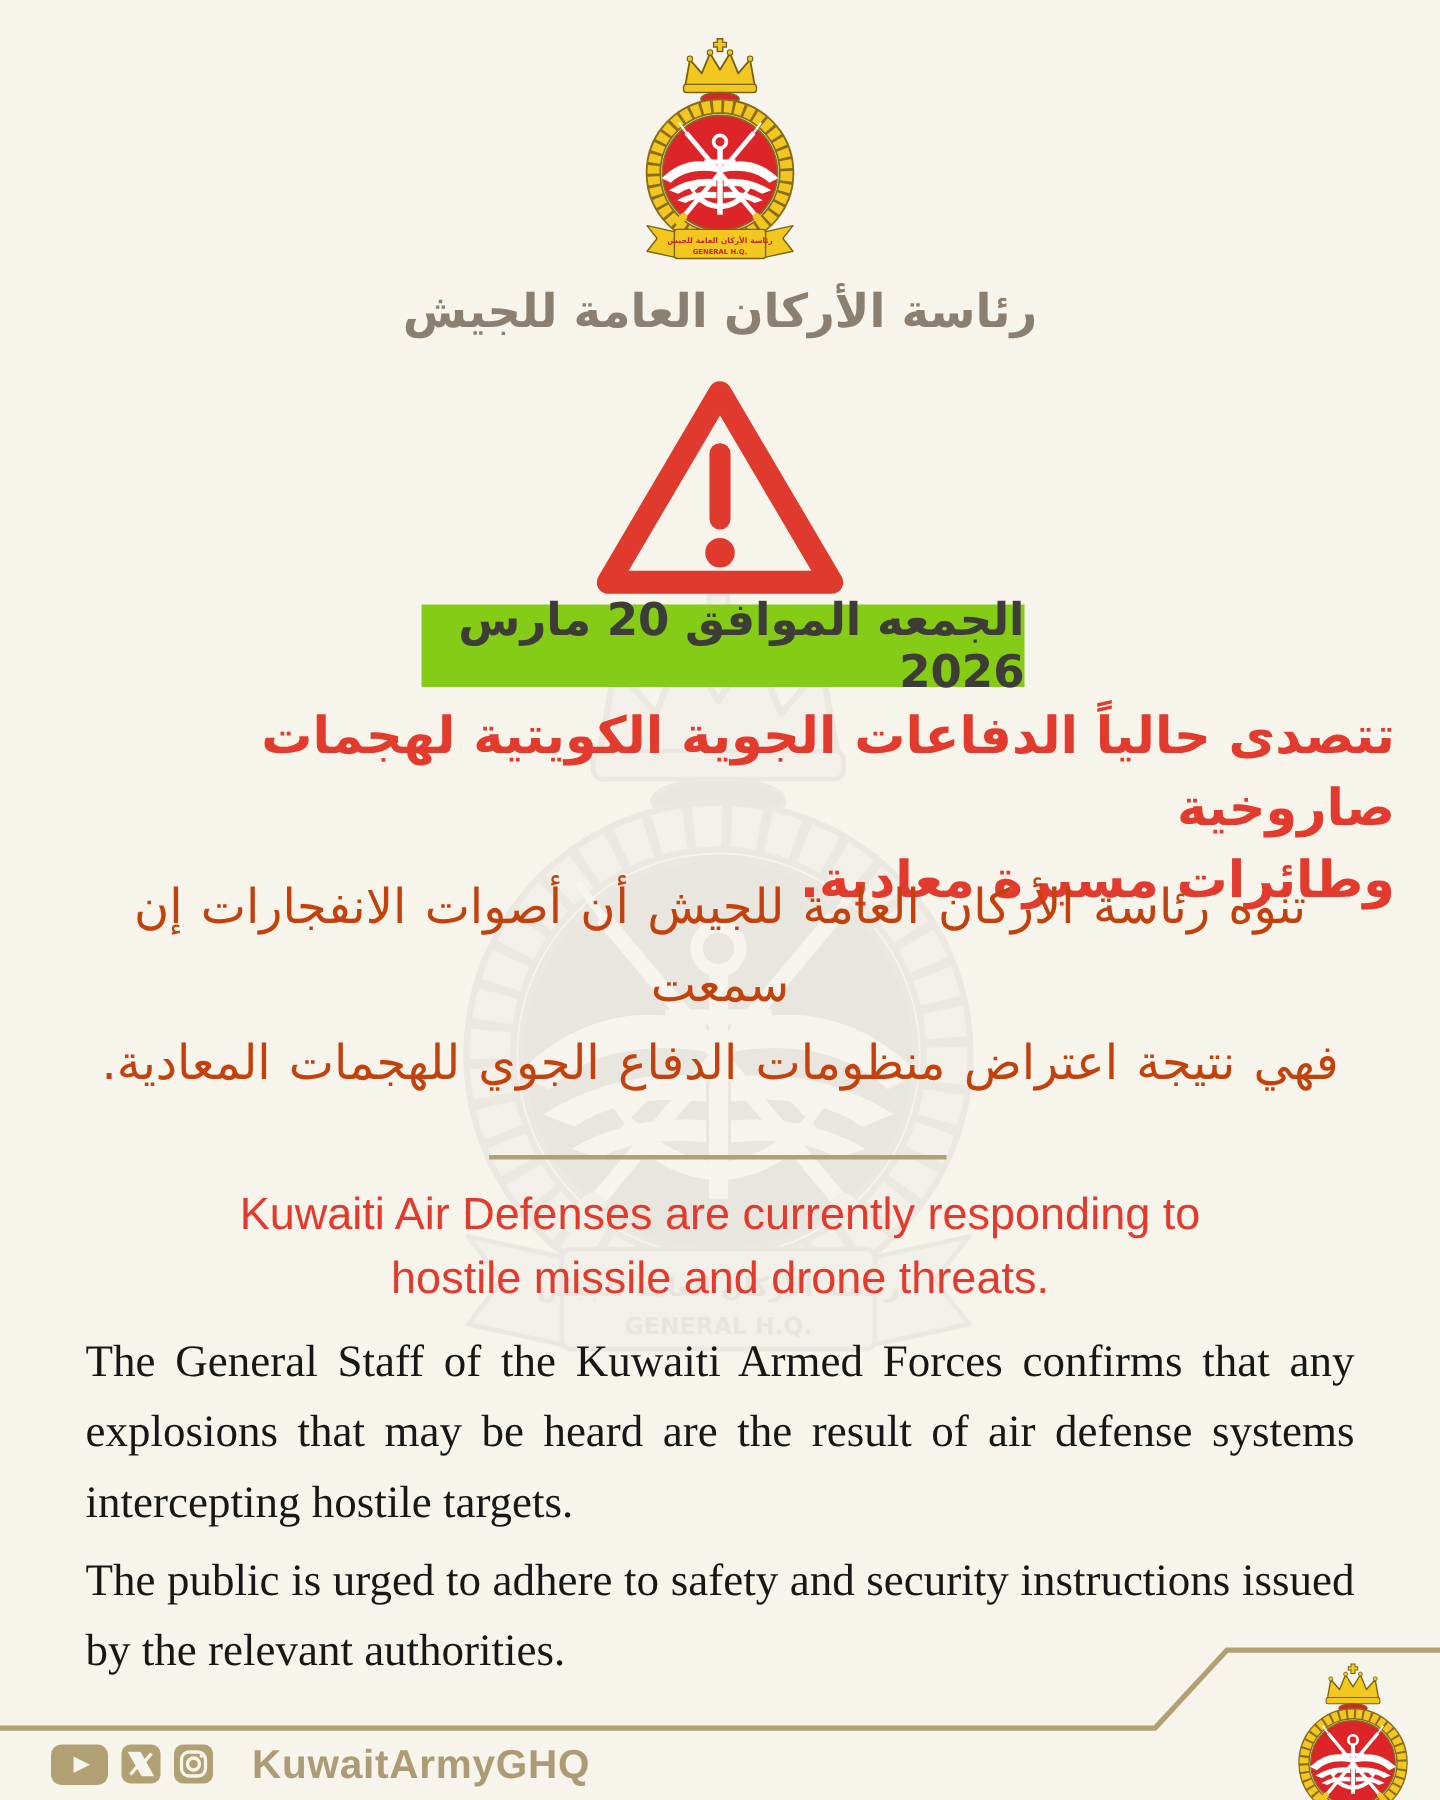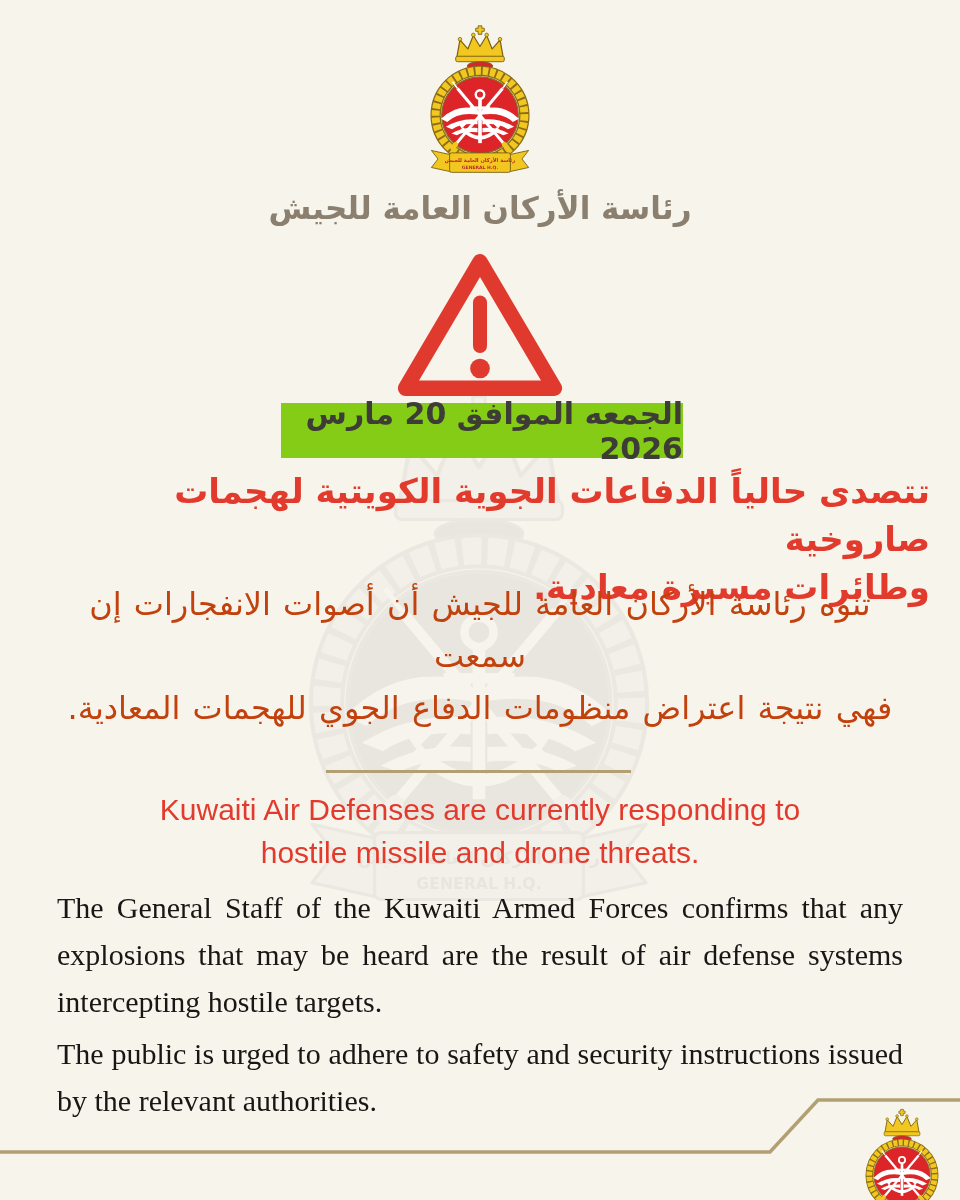--- a/index.html
+++ b/index.html
@@ -176,18 +176,35 @@
   <div class="abs en-headline">Kuwaiti Air Defenses are currently responding to
 hostile missile and drone threats.</div>
 
   <div class="abs en-body en-body-1">The General Staff of the Kuwaiti Armed Forces confirms that any explosions that may be heard are the result of air defense systems intercepting hostile targets.</div>
   <div class="abs en-body en-body-2">The public is urged to adhere to safety and security instructions issued by the relevant authorities.</div>
 
   <svg class="abs corner-frame" viewBox="0 0 960 120">
     <polyline points="0,72 770,72 818,20 960,20" fill="none" stroke="#b2a073" stroke-width="3.5"></polyline>
   </svg>
 
+  <div class="abs footer-row">
+    <svg width="40" height="29" viewBox="0 0 40 29">
+      <rect x="1" y="1" width="38" height="27" rx="7" fill="#b0a074"></rect>
+      <path d="M16 9 L27 14.5 L16 20 Z" fill="#f7f4ec"></path>
+    </svg>
+    <svg width="28" height="28" viewBox="0 0 28 28">
+      <rect x="1" y="1" width="26" height="26" rx="6" fill="#b0a074"></rect>
+      <path d="M7 7 L13 7 L21 21 L15 21 Z M21 7 L15.5 13.5 M12.5 14.5 L7 21" fill="#f7f4ec" stroke="#f7f4ec" stroke-width="2.2"></path>
+    </svg>
+    <svg width="28" height="28" viewBox="0 0 28 28">
+      <rect x="1" y="1" width="26" height="26" rx="6" fill="#b0a074"></rect>
+      <rect x="6" y="6" width="16" height="16" rx="5" fill="none" stroke="#f7f4ec" stroke-width="2.2"></rect>
+      <circle cx="14" cy="14" r="4" fill="none" stroke="#f7f4ec" stroke-width="2.2"></circle>
+      <circle cx="19.3" cy="8.7" r="1.3" fill="#f7f4ec"></circle>
+    </svg>
+    <span class="footer-handle">KuwaitArmyGHQ</span>
+  </div>
 
   <svg class="abs footer-emblem" viewBox="0 0 200 250">
     <use href="#emblem"></use>
   </svg>
 
 </div>
 
 </body></html>

